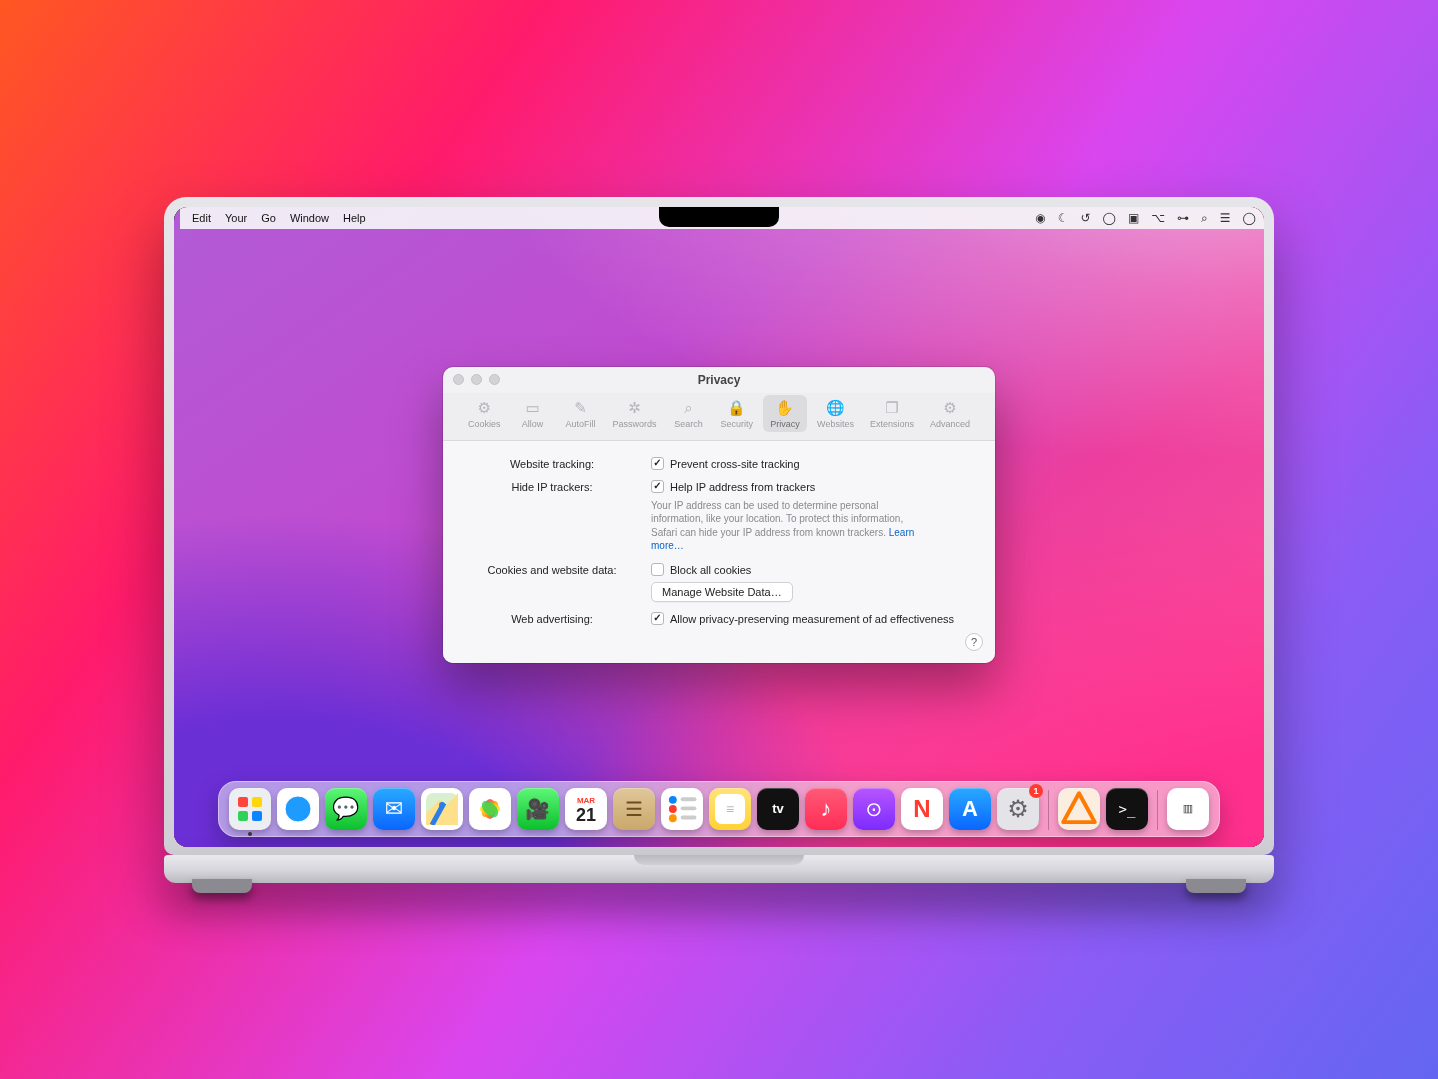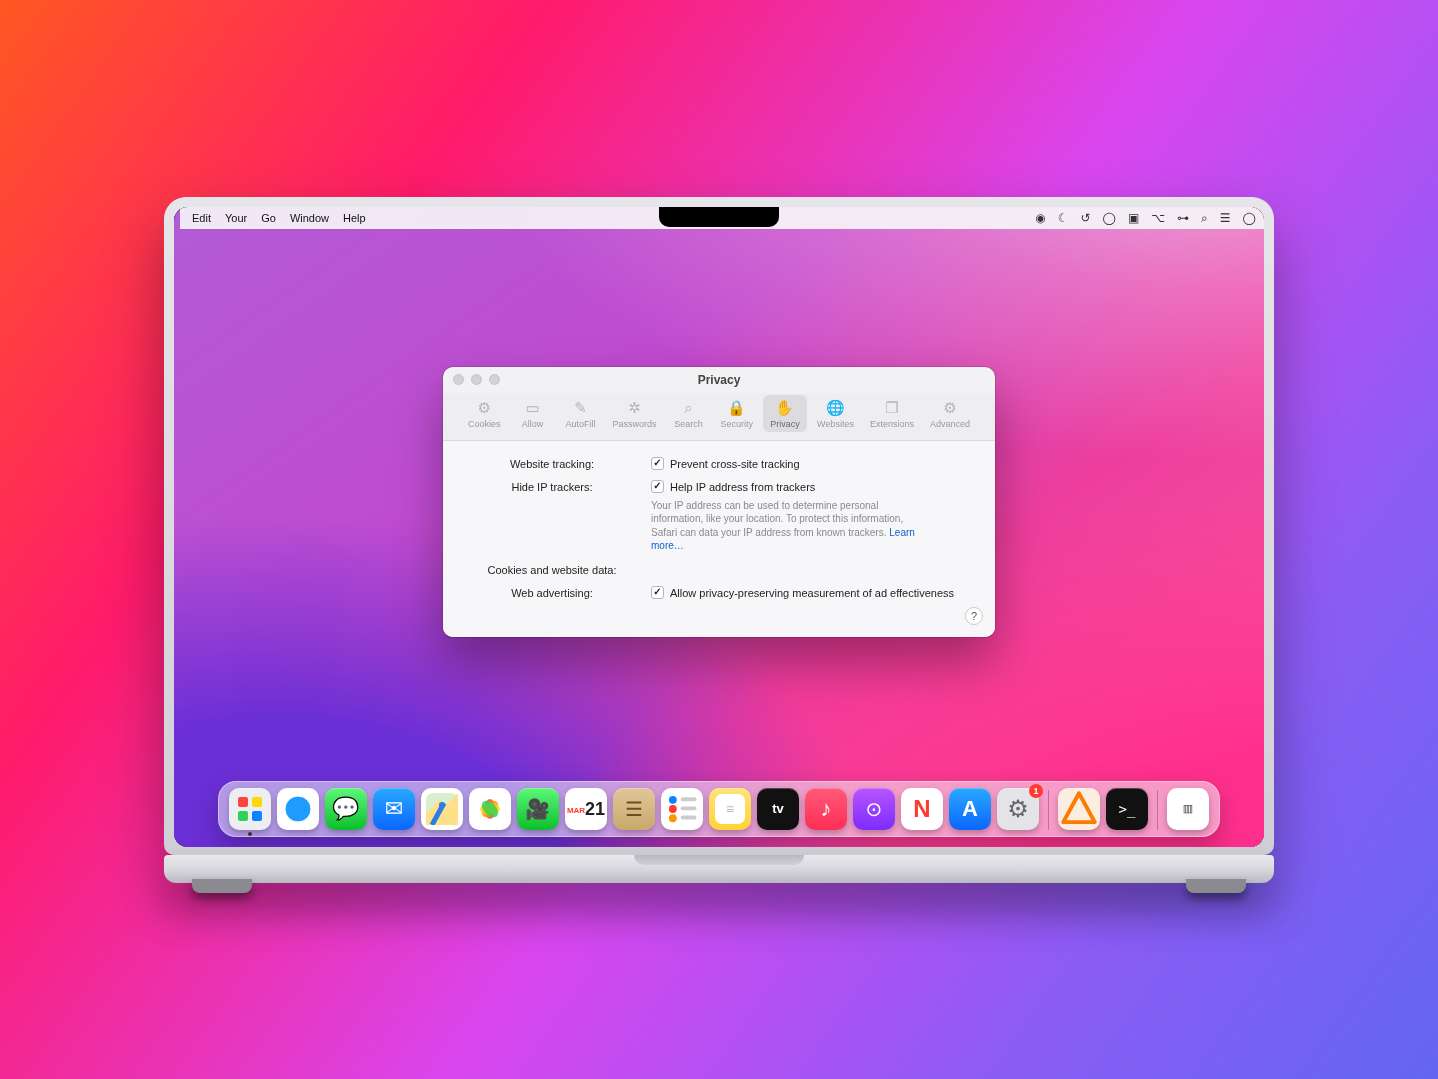--- a/index.html
+++ b/index.html
@@ -188,21 +188,21 @@
   .divider { width:1px; height:40px; background:rgba(0,0,0,.25); margin:0 3px; border-radius:1px;}
 
   
   .launchpad { background:#eceef2;}
   .safari    { background:#fff;}
   .messages  { background:linear-gradient(180deg,#5df777,#0bbf2c);}
   .mail      { background:linear-gradient(180deg,#29a9ff,#0a66ff);}
   .maps      { background:#fff;}
   .photos    { background:#fff;}
   .facetime  { background:linear-gradient(180deg,#5df777,#0bbf2c);}
-  .calendar  { background:#fff; flex-direction:row;align-items:center;}
+  .calendar  { background:#fff; flex-direction:column;align-items:center;}
   .contacts  { background:linear-gradient(180deg,#e0c79a,#c9a86b);}
   .reminders { background:#fff;}
   .notes     { background:linear-gradient(180deg,#ffe37a,#ffd234);}
   .tvapp     { background:#111;}
   .music     { background:linear-gradient(180deg,#ff5a78,#ff2d55);}
   .podcasts  { background:linear-gradient(180deg,#b755ff,#7d2bff);}
   .news      { background:#fff;}
   .appstore  { background:linear-gradient(180deg,#29a9ff,#0a66ff);}
   .settings  { background:#e4e4e8;}
   .cleanmac  { background:#fbeee0;}
@@ -313,27 +313,36 @@
           </div>
 
           <div class="row">
             <div class="label-col">Hide IP trackers:</div>
             <div class="ctrl-col">
               <div class="check-line">
                 <span class="mac-check checked"></span>
                 <span>Help IP address from trackers</span>
               </div>
               <div class="desc">
-                <span>Your IP address can be used to determine personal information, like your location. To protect this information, Safari can data your IP address from known trackers. </span><a href="#">Learn more…</a>
+                <span>Your IP address can be used to determine personal information, like your location. To protect this information, Safari can hide your IP address from known trackers. </span><a href="#">Learn more…</a>
               </div>
             </div>
           </div>
 
           <div class="row">
             <div class="label-col">Cookies and website data:</div>
+            <div class="ctrl-col">
+              <div class="check-line">
+                <span class="mac-check"></span>
+                <span>Block all cookies</span>
+              </div>
+              <div>
+                <span class="mac-btn">Manage Website Data…</span>
+              </div>
+            </div>
           </div>
 
           <div class="row" style="margin-bottom:20px">
             <div class="label-col">Web advertising:</div>
             <div class="ctrl-col">
               <div class="check-line">
                 <span class="mac-check checked"></span>
                 <span>Allow privacy-preserving measurement of ad effectiveness</span>
               </div>
             </div>

